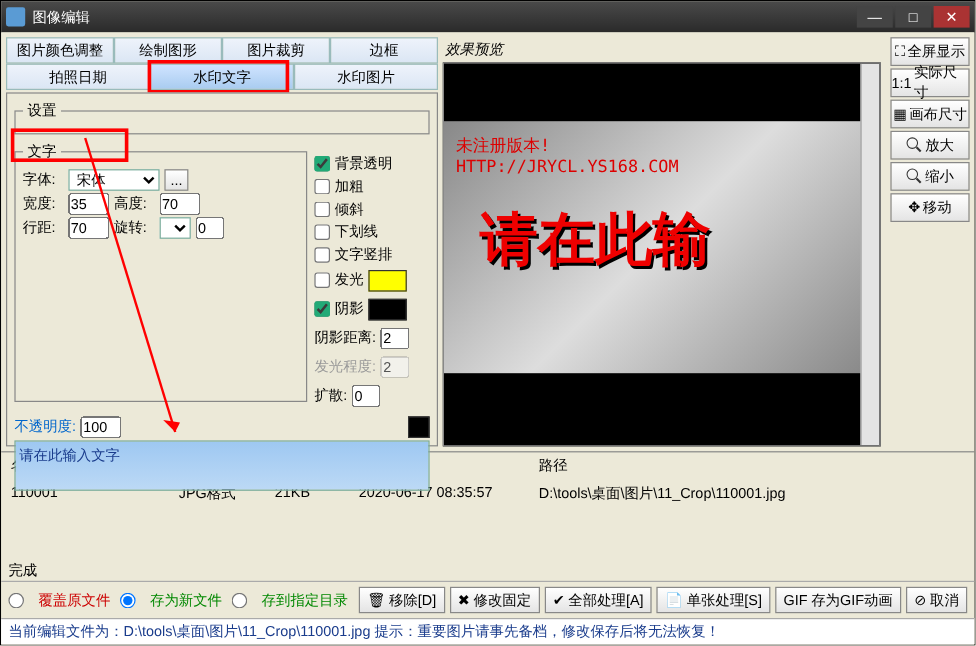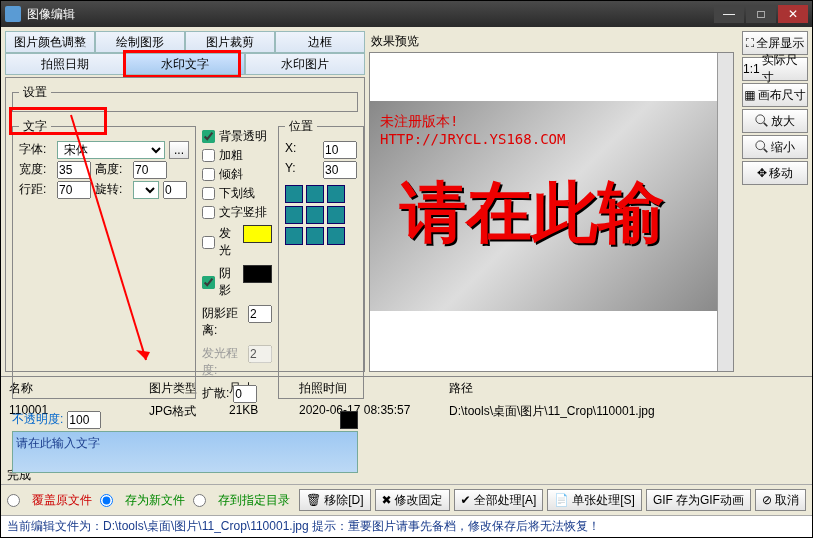--- a/index.html
+++ b/index.html
@@ -24,23 +24,23 @@
 .row { display: flex; align-items: flex-start; gap: 4px; margin: 2px 0; }
 .row label { min-width: 34px; }
 input[type=text], select { border: 1px solid #7a9; height: 18px; padding: 0 2px; background: #fff; font-size: 12px; }
 .spin { width: 34px; }
 .colorswatch { width: 72px; height: 18px; border: 1px solid #333; cursor: pointer; }
 .midcol { display: flex; flex-direction: column; gap: 2px; }
 .posgrid { display: grid; grid-template-columns: repeat(3,18px); gap: 3px; margin-top: 6px; }
 .posgrid div { width: 18px; height: 18px; background: #1b8b94; border: 1px solid #106; cursor: pointer; }
 .textbox { width: 100%; height: 42px; background: linear-gradient(#9ec8f2,#bcd9f5); border: 1px solid #7a9; padding: 3px; color: #1a3c8c; }
 .previewcol { flex: 1; display: flex; flex-direction: column; min-width: 0; }
-.previewarea { flex: 1; background: #ffffff; position: relative; overflow: hidden; border: 1px solid #888; }
+.previewarea { flex: 1; background: #000000; position: relative; overflow: hidden; border: 1px solid #888; }
 .previewimg { position: absolute; left: 0; top: 48px; right: 10px; height: 210px; background: linear-gradient(135deg,#888,#ddd,#888); }
-.wm-redbig { position: absolute; font-family: SimSun; font-size: 66px; color: #e00; font-weight: bold; text-shadow: 2px 2px 0 #000; white-space: nowrap; text-align: right; }
+.wm-redbig { position: absolute; font-family: SimSun; font-size: 48px; color: #e00; font-weight: bold; text-shadow: 2px 2px 0 #000; white-space: nowrap; text-align: right; }
 .wm-small { position: absolute; color: #d00; font-family: monospace; font-size: 14px; }
 .scrollb { position: absolute; right: 0; top: 0; bottom: 0; width: 16px; background: #e4e4e4; border-left: 1px solid #999; }
 .sidebtns { width: 70px; display: flex; flex-direction: column; gap: 2px; padding-left: 4px; }
 .sbtn { height: 24px; border: 1px solid #888; background: linear-gradient(#fff,#e4e4e4); display: flex; align-items: center; justify-content: center; gap: 2px; cursor: pointer; }
 .bottom { border-top: 1px solid #888; background: #ece9d8; }
 .infogrid { display: grid; grid-template-columns: 140px 80px 70px 150px 1fr; padding: 2px 6px; }
 .infogrid div { padding: 1px 2px; }
 .completebar { display: flex; align-items: center; gap: 8px; padding: 4px 6px; border-top: 1px solid #aaa; }
 .radiol { display: flex; align-items: center; gap: 12px; }
 .btn { height: 22px; border: 1px solid #888; background: linear-gradient(#fff,#e4e4e4); padding: 0 6px; display: flex; align-items: center; gap: 3px; cursor: pointer; }
@@ -79,21 +79,21 @@
         <fieldset style="position:relative;">
           <legend>设置</legend>
           <div class="red-outline" style="left:-4px; top:6px; width:98px; height:28px;"></div>
         </fieldset>
 
         <div style="display:flex; gap:6px;">
           <fieldset style="flex:1;">
             <legend>文字</legend>
             <div class="row">
               <label>字体:</label>
-              <select style="width:108px;"><option>宋体</option></select>
+              <select style="width:76px;"><option>宋体</option></select>
               <button class="sbtn" style="width:20px;height:18px;">...</button>
             </div>
             <div class="row">
               <label>宽度:</label>
               <input class="spin" value="35" style="">
               <label>高度:</label>
               <input class="spin" value="70" style="">
             </div>
             <div class="row">
               <label>行距:</label>
@@ -146,61 +146,39 @@
             <div class="row" style="color:#999;">
                 <span>发光程度:</span>
                 <input class="spin" style="width: 24px;" disabled="" value="2">
               </div>
             <div class="row">
                 <span>扩散:</span>
                 <input class="spin" style="width: 24px;" value="0">
               </div>
           </div>
 
-          <fieldset style="width:72px;">
-            <legend>位置</legend>
-            <div class="row">
-                <label>X:</label>
-                <input class="spin" value="10" style="">
-              </div>
-            <div class="row">
-                <label>Y:</label>
-                <input class="spin" value="30" style="">
-              </div>
-            <div class="posgrid">
-              <div></div>
-                <div></div>
-                <div></div>
-                <div></div>
-                <div></div>
-                <div></div>
-                <div></div>
-                <div></div>
-                <div></div>
-            </div>
-          </fieldset>
         </div>
 
         <div class="row" style="margin-top:6px;">
           <span style="color:#06c;">不透明度:</span>
           <input class="spin" value="100" style="">
           <div style="flex:1;"></div>
           <div class="colorswatch" style="width:18px;height:18px;background:#000;"></div>
         </div>
         <div class="textbox">请在此输入文字</div>
 
         <svg class="arrow" style="left:60px; top:32px;" width="90" height="260">
           <line x1="5" y1="5" x2="80" y2="250" stroke="#f00" stroke-width="2"></line>
           <polygon points="80,250 70,240 84,242" fill="#f00"></polygon>
         </svg>
       </div>
     </div>
 
     <div class="previewcol">
-      <div style="padding:2px;">效果预览</div>
+      <div style="padding:2px;font-style:italic;">效果预览</div>
       <div class="previewarea">
         <div class="previewimg"></div>
         <div class="wm-small" style="left:10px; top:60px;">未注册版本!</div>
         <div class="wm-small" style="left:10px; top:78px;">HTTP://JRYCL.YS168.COM</div>
         <div class="wm-redbig" style="left:30px; top:115px;">请在此输</div>
         <div class="scrollb"></div>
       </div>
     </div>
 
     <div class="sidebtns" id="sidebtns">

